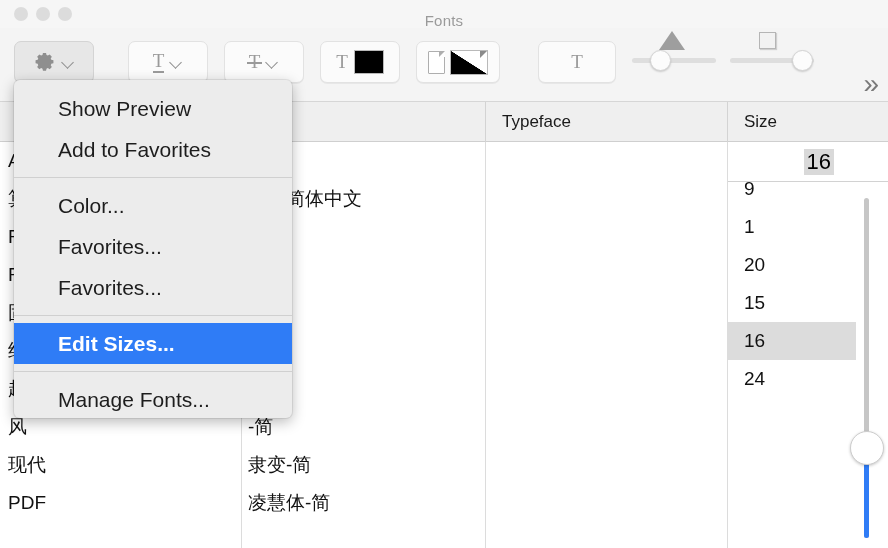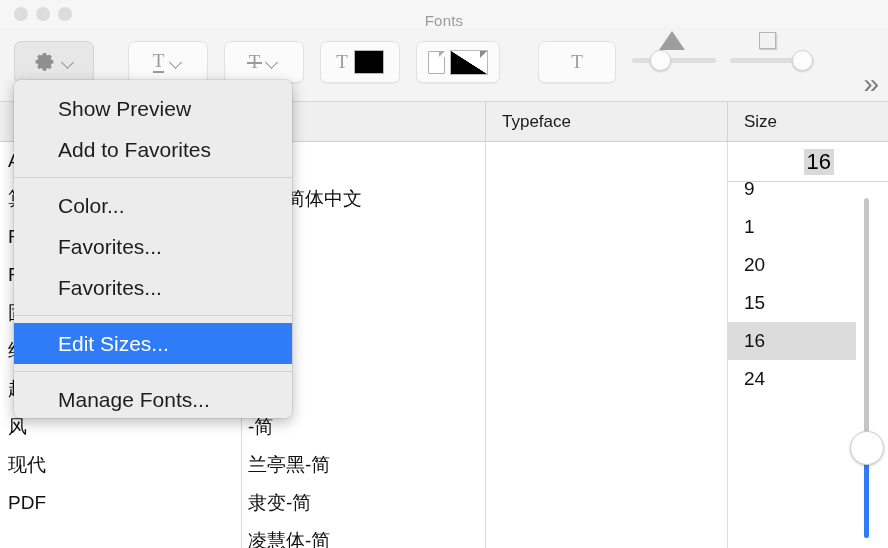--- a/index.html
+++ b/index.html
@@ -176,21 +176,21 @@
     box-shadow: 0 4px 14px rgba(0,0,0,.28), 0 0 0 1px rgba(0,0,0,.07);
     padding: 8px 0;
     z-index: 50;
   }
   .mitem {
     height: 41px; line-height: 41px;
     padding-left: 44px;
     font-size: 21px; color: #1d1d1d;
     white-space: nowrap;
   }
-  .mitem.hl { background: #2f7cf6; color: #fff; }
+  .mitem.hl { background: #2f7cf6; color: #fff; font-weight: bold; }
   .msep { height: 1px; background: #d0d0d0; margin: 7px 0; }
 </style>
 </head>
 <body>
 
 <div id="root">
 
   <div class="titlebar">
     <div class="traffic">
       <span class="light"></span>
@@ -280,21 +280,20 @@
 
   <div class="pane" id="pane-family">
       <div class="lrow">-简</div>
       <div class="lrow">黑体简体中文</div>
       <div class="lrow">-简</div>
       <div class="lrow">仿宋</div>
       <div class="lrow">黑体</div>
       <div class="lrow">楷体</div>
       <div class="lrow">宋体</div>
       <div class="lrow">-简</div>
-      <div class="lrow">兰亭黑-简</div>
       <div class="lrow">隶变-简</div>
       <div class="lrow">凌慧体-简</div>
     </div>
 
   <div class="pane" id="pane-typeface"></div>
 
   <div class="pane" id="pane-size">
     <div class="size-list" style="top: 28px;">
         <div class="size-row">9</div>
         <div class="size-row">1</div>

